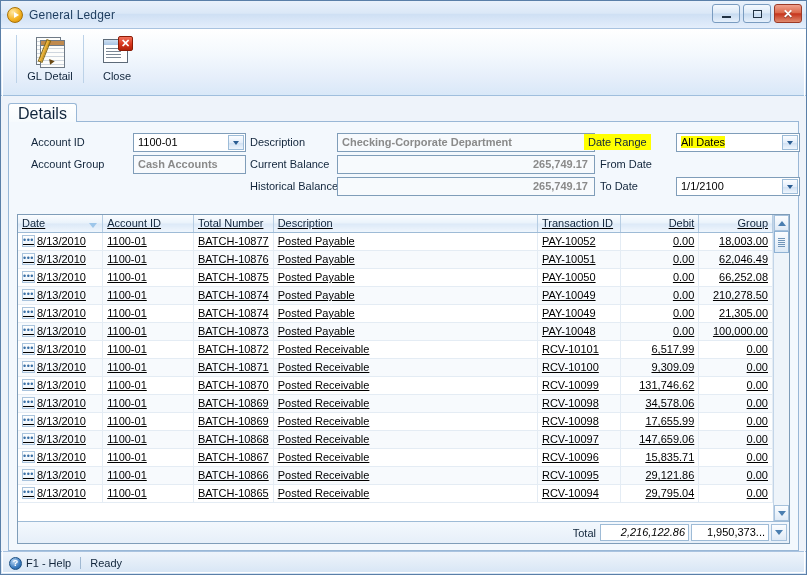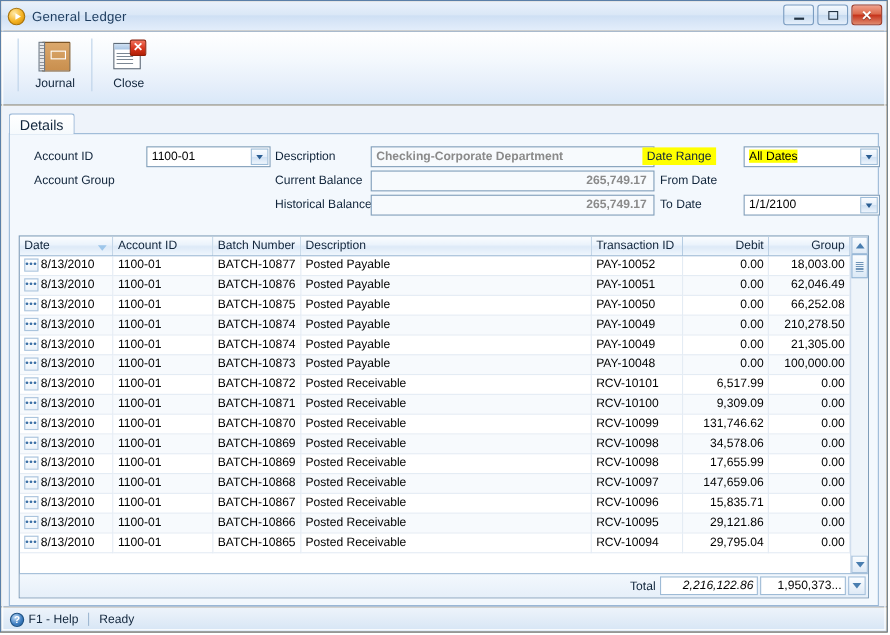--- a/index.html
+++ b/index.html
@@ -231,21 +231,21 @@
     position: relative;
     z-index: 2;
   }
   .tab {
     height: 19px;
     padding: 0 9px;
     background: linear-gradient(to bottom, #ffffff 0%, #f6fafd 100%);
     border: 1px solid #99b7d6;
     border-bottom: none;
     border-radius: 3px 3px 0 0;
-    font-size: 13px;
+    font-size: 16px;
     line-height: 19px;
     color: #11253b;
     box-sizing: border-box;
   }
   .tab-panel {
     border: 1px solid #99b7d6;
     background: #f3f8fd;
     margin-top: -1px;
     height: 430px;
     box-sizing: border-box;
@@ -322,20 +322,21 @@
     display: flex;
     overflow: hidden;
     min-height: 0;
   }
   .grid-cols { flex: 1; min-width: 0; display: flex; flex-direction: column; }
   table.grid {
     border-collapse: collapse;
     table-layout: fixed;
     width: 100%;
     font-size: 11px;
+    text-decoration: underline;
   }
   table.grid th {
     background: linear-gradient(to bottom, #fbfdff 0%, #e9f2fb 48%, #dce9f7 52%, #eff6fd 100%);
     border-right: 1px solid #b6cde3;
     border-bottom: 1px solid #9ebbd6;
     font-weight: normal;
     text-align: left;
     padding: 2px 4px;
     height: 17px;
     color: #11253b;
@@ -515,26 +516,28 @@
       <div class="win-btn close">
           <span class="glyph-close">✕</span>
         </div>
     </div>
   </div>
 
   <div class="toolbar">
     <div class="tb-group">
       <div class="tb-sep"></div>
       <div class="tb-item">
-        <div class="ico ico-journal">
-          <div class="bk"></div>
-            <div class="spine"></div>
-            <div class="plate"></div>
-        </div>
-        <div class="tb-label">Journal</div>
+        <div class="ico ico-gl">
+          <div class="pad"></div>
+            <div class="pad2"></div>
+            <div class="head"></div>
+            <div class="pencil"></div>
+            <div class="tip"></div>
+        </div>
+        <div class="tb-label">GL Detail</div>
       </div>
       <div class="tb-sep"></div>
       <div class="tb-item">
         <div class="ico ico-close">
           <div class="win"></div>
             <div class="bar"></div>
             <div class="lines"></div>
             <div class="xbadge">✕</div>
         </div>
         <div class="tb-label">Close</div>
@@ -550,20 +553,21 @@
     <div class="tab-panel">
 
       <div class="form">
         <div class="fld-label" style="left:14px; top:4px;">Account ID</div>
         <div class="inp combo" style="left:116px; top:1px; width:113px;">
           <span>1100-01</span>
           <span class="arrow"></span>
         </div>
 
         <div class="fld-label" style="left:14px; top:26px;">Account Group</div>
+        <div class="inp readonly" style="left:116px; top:23px; width:113px;">Cash Accounts</div>
 
         <div class="fld-label" style="left:233px; top:4px;">Description</div>
         <div class="inp readonly" style="left:320px; top:1px; width:258px;">Checking-Corporate Department</div>
 
         <div class="fld-label" style="left:233px; top:26px;">Current Balance</div>
         <div class="inp readonly num" style="left:320px; top:23px; width:258px;">265,749.17</div>
 
         <div class="fld-label" style="left:233px; top:48px;">Historical Balance</div>
         <div class="inp readonly num" style="left:320px; top:45px; width:258px;">265,749.17</div>
 
@@ -592,21 +596,21 @@
                   <col style="width:79px">
                 <col style="width:262px">
                   <col style="width:82px">
                   <col style="width:78px">
                   <col style="width:73px">
               </colgroup>
               <thead>
                 <tr>
                   <th><span>Date</span><span class="sort-ind"></span></th>
                   <th>Account ID</th>
-                  <th>Batch Number</th>
+                  <th>Total Number</th>
                   <th>Description</th>
                   <th>Transaction ID</th>
                   <th class="r">Debit</th>
                   <th class="r">Group</th>
                 </tr>
               </thead>
               <tbody>
                   <tr>
                     <td>
                       <span class="cell-date">

